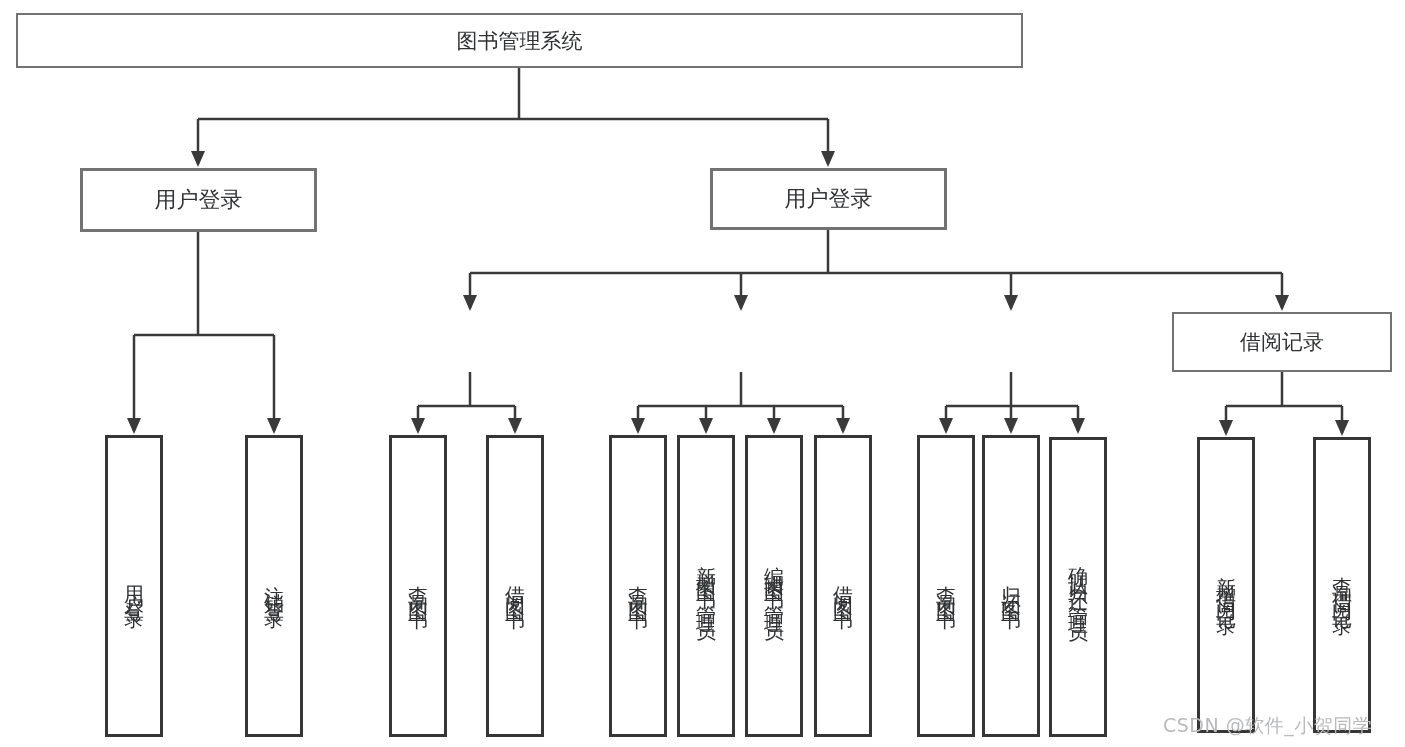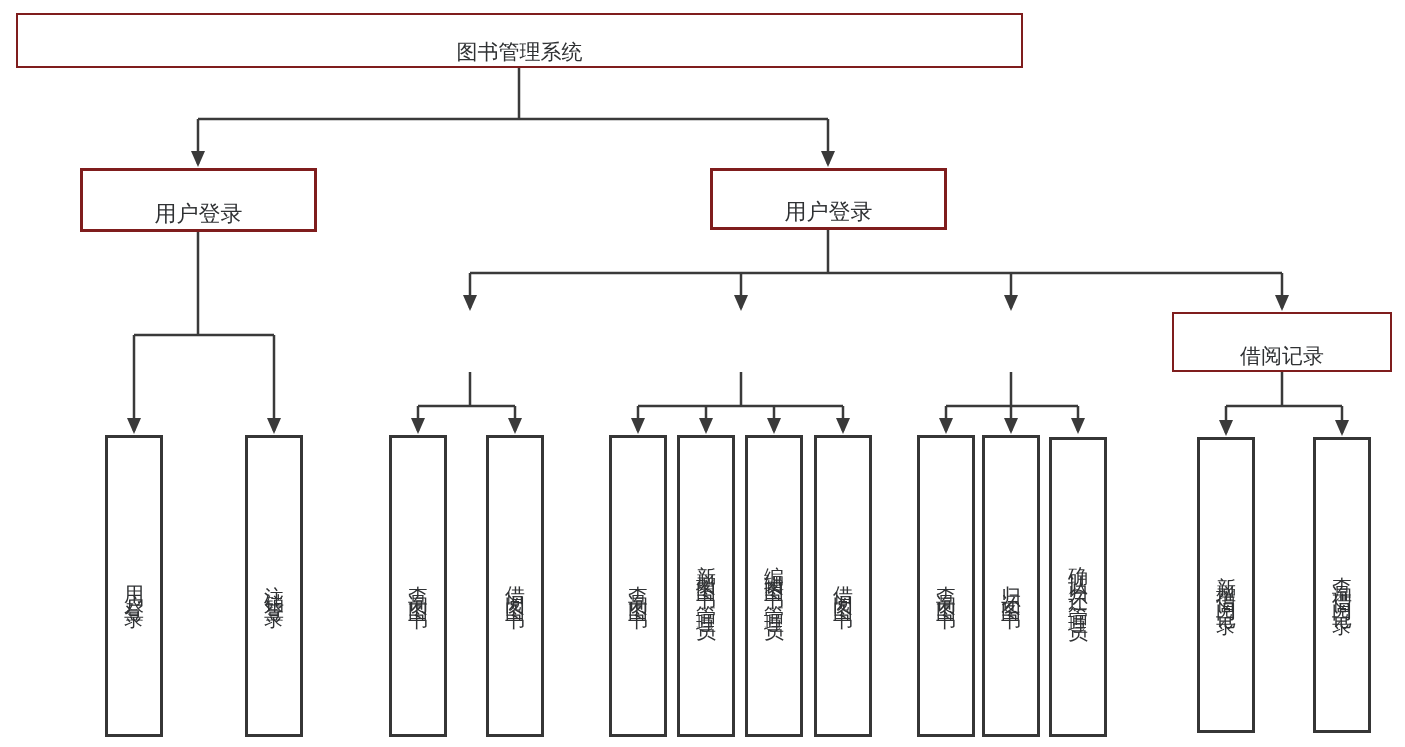--- a/index.html
+++ b/index.html
@@ -5,21 +5,21 @@
   html,body{margin:0;padding:0;background:#ffffff;}
   .stage{
     position:relative;width:1405px;height:747px;background:#ffffff;
     font-family:"DejaVu Sans","Liberation Sans",sans-serif;overflow:hidden;
   }
   .connectors{position:absolute;left:0;top:0;z-index:1;}
   .box{
     position:absolute;box-sizing:border-box;background:#ffffff;z-index:2;
     display:flex;align-items:center;justify-content:center;color:#2f3133;
   }
-  .hbox{border:2px solid #7f1d1d;font-size:21px;align-items:flex-end;}
+  .hbox{border:2px solid #737373;font-size:21px;}
   .hbox.lvl2{border-width:3px;font-size:22px;}
   .vcol{border:3px solid #363636;font-size:20px;}
   .vtext{writing-mode:vertical-lr;text-orientation:mixed;letter-spacing:8px;line-height:1.05;}
   .lbl{white-space:nowrap;}
   .watermark{
     position:absolute;left:1163px;top:713px;z-index:6;
     font-size:19px;color:#b9babc;letter-spacing:0.5px;white-space:nowrap;
   }
 </style>
 </head>
@@ -122,14 +122,15 @@
     <span class="vtext">确认归还（管理员）</span>
   </div>
 
   <div class="box vcol" style="left:1197px;top:437px;width:58px;height:296px">
     <span class="vtext">新增借阅记录</span>
   </div>
   <div class="box vcol" style="left:1313px;top:437px;width:58px;height:296px">
     <span class="vtext">查询借阅记录</span>
   </div>
 
+  <div class="watermark">CSDN @软件_小贺同学</div>
 
 </div>
 
 </body></html>

